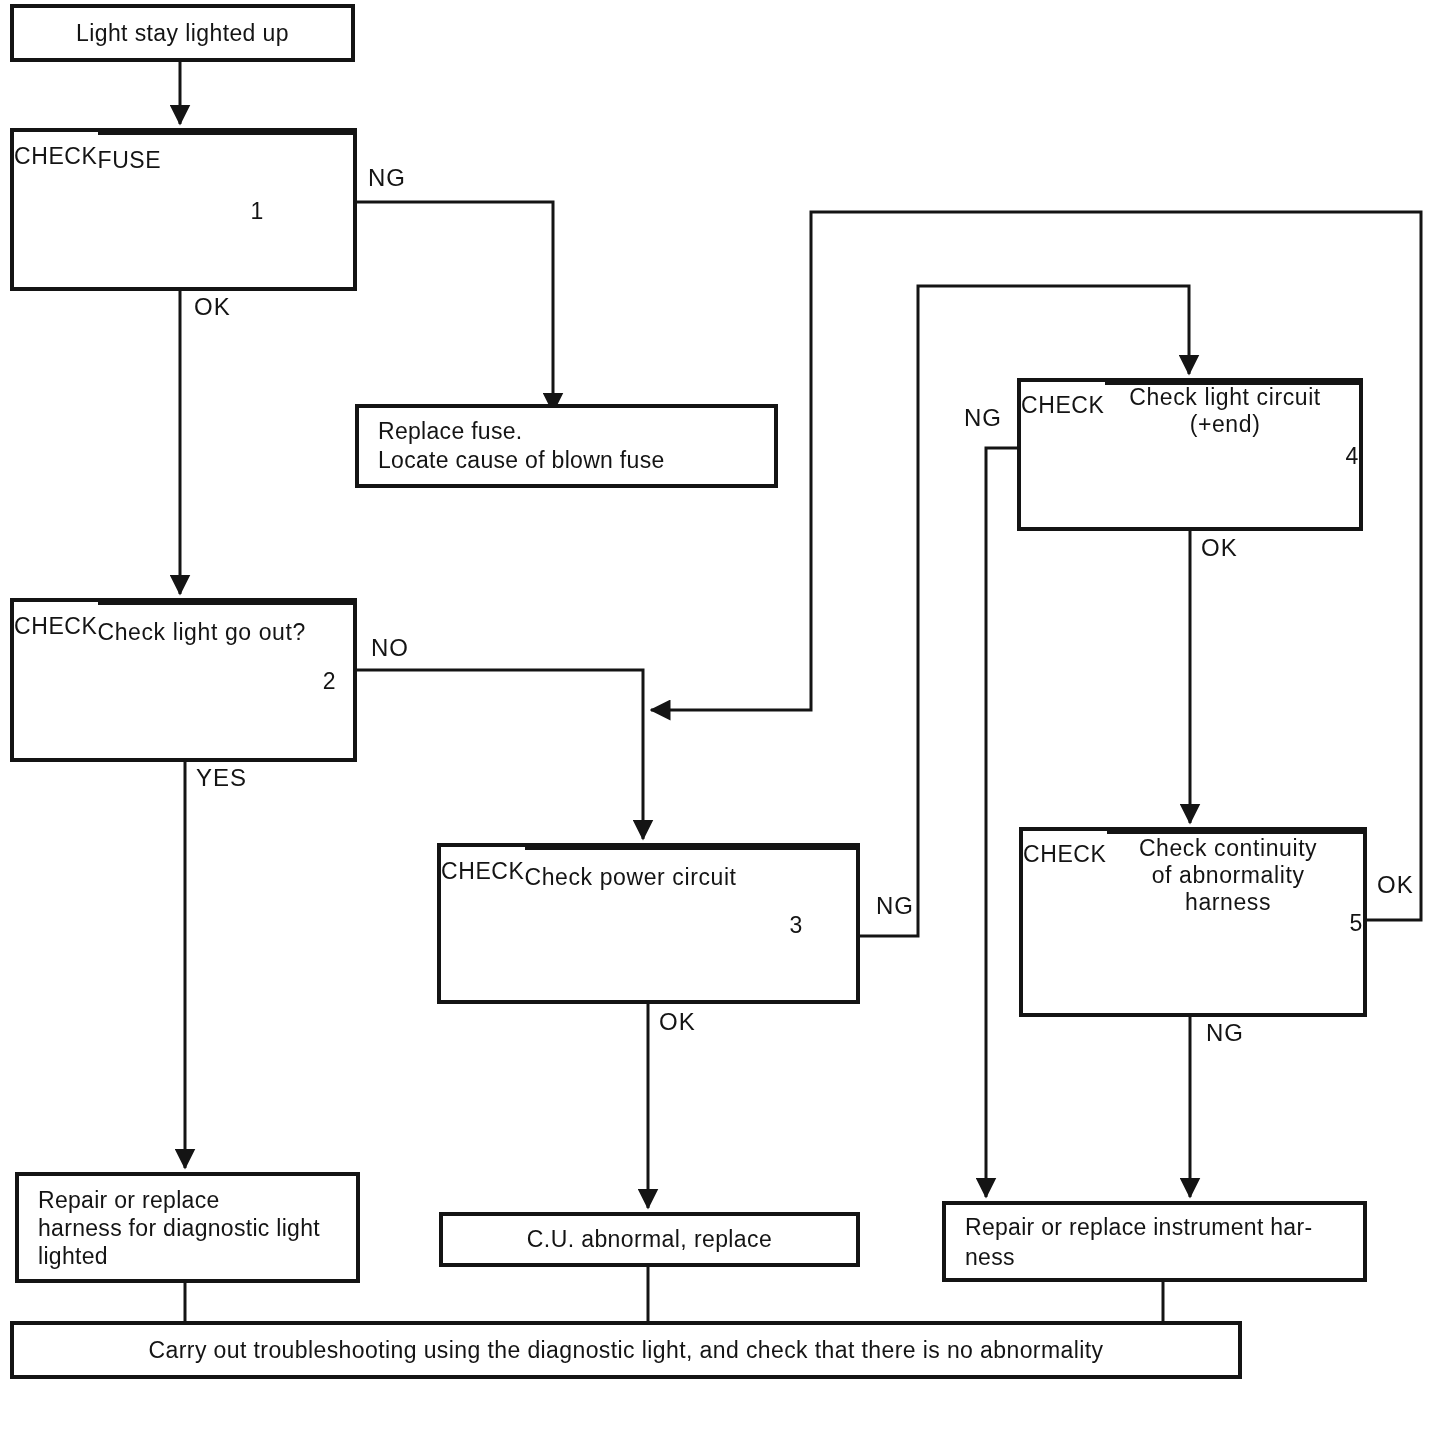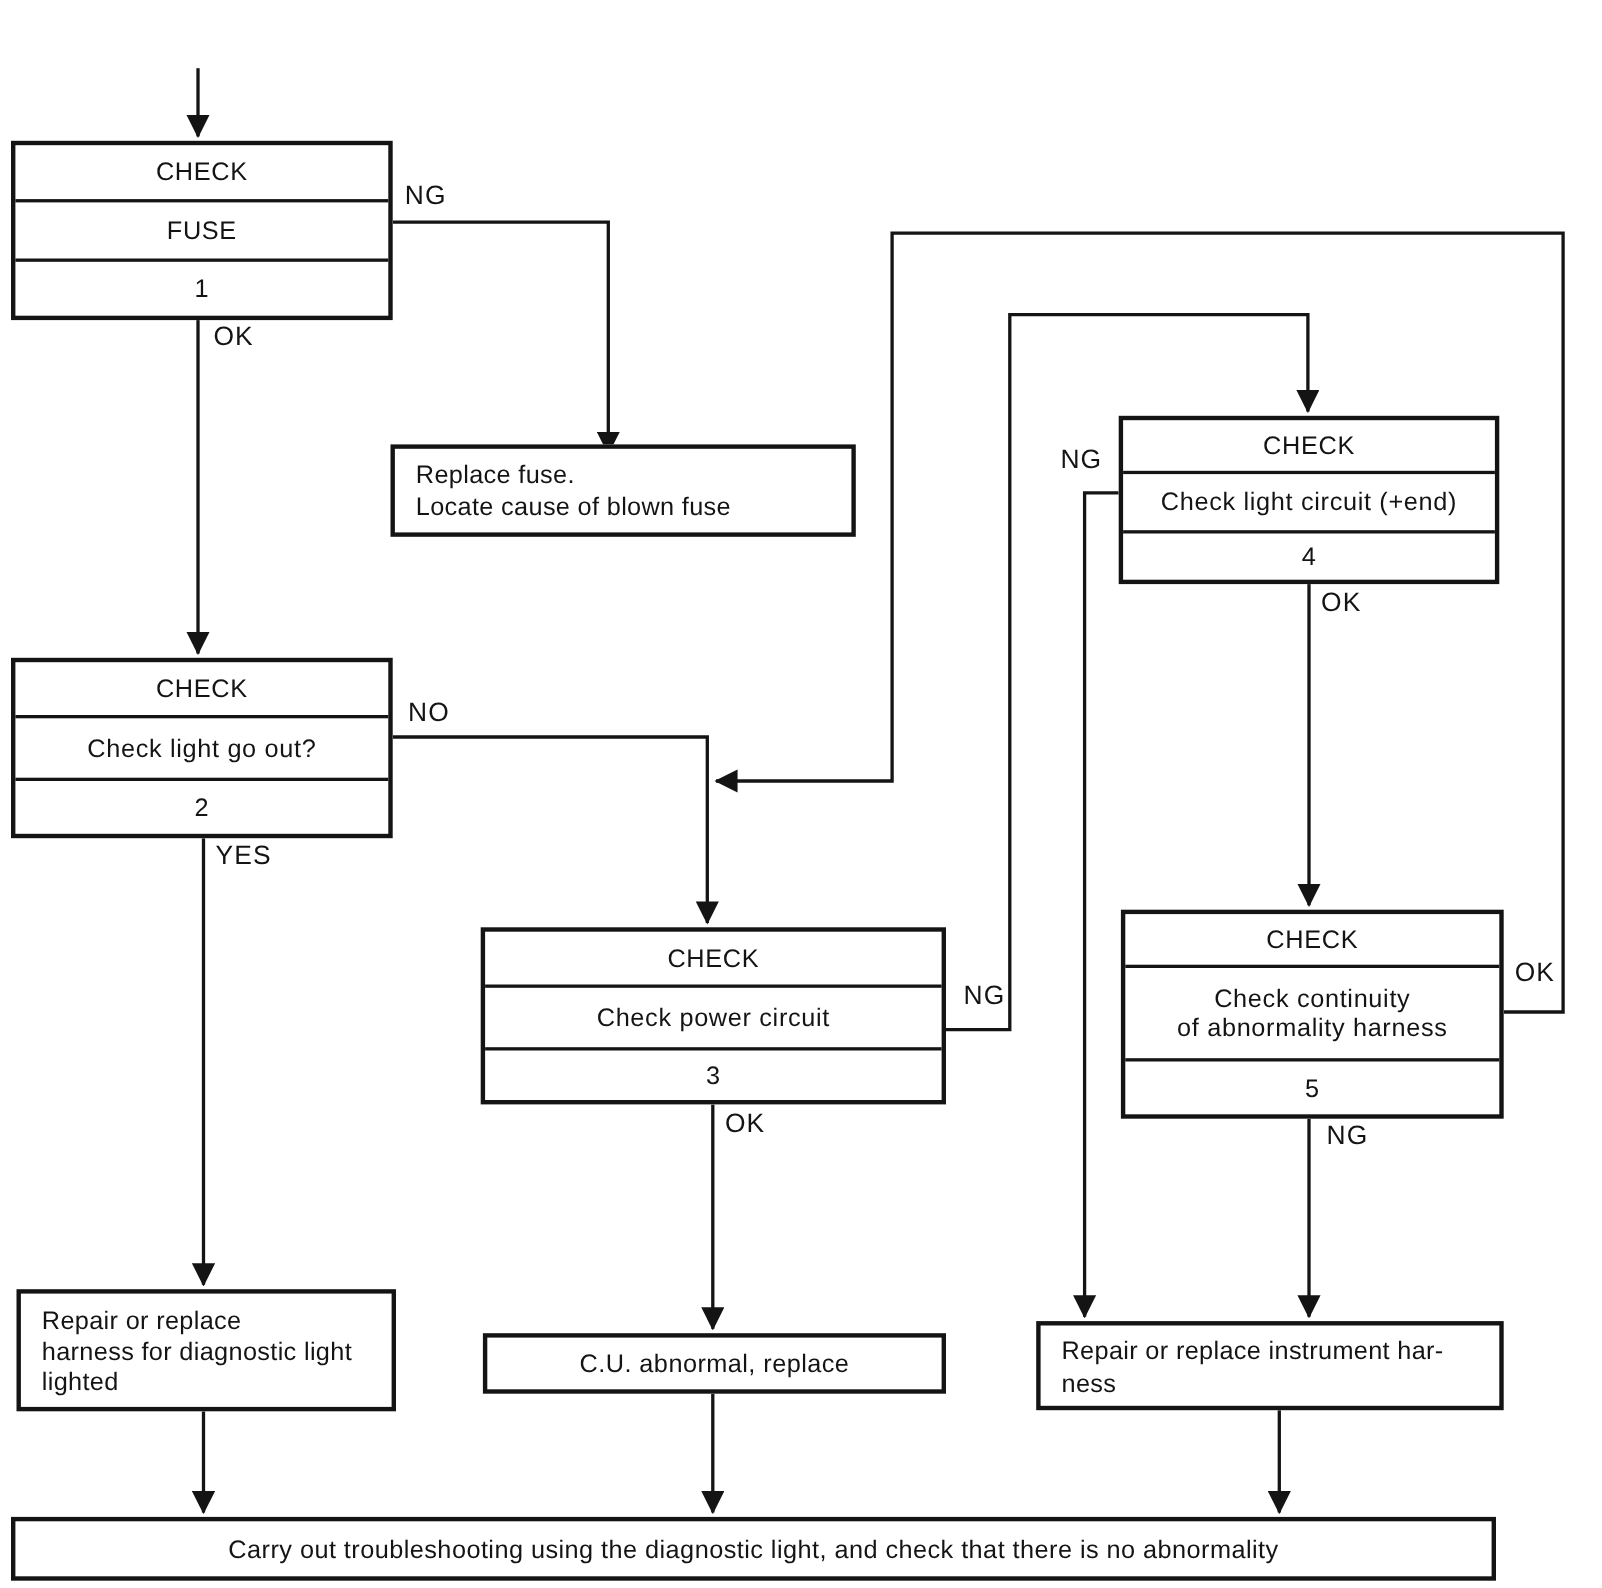--- a/index.html
+++ b/index.html
@@ -15,21 +15,21 @@
   }
   .center-text{
     width:100%;height:100%;display:flex;align-items:center;justify-content:center;
     font-size:23px;letter-spacing:0.4px;text-align:center;
   }
   .left-text{
     width:100%;height:100%;display:flex;align-items:center;justify-content:flex-start;
     font-size:23px;line-height:29px;letter-spacing:0.3px;text-align:left;
     padding-left:19px;box-sizing:border-box;white-space:pre-line;
   }
-  .check{display:flex;flex-direction:column;}
+  .check{display:flex;flex-direction:row;}
   .check .row{
     display:flex;align-items:center;justify-content:center;
     font-size:23px;letter-spacing:0.6px;text-align:center;white-space:pre-line;line-height:27px;
   }
   .check .row + .row{border-top:3px solid #141414;}
   .cb1 .r1{height:49px}.cb1 .r2{height:51px}.cb1 .r3{flex:1}
   .cb2 .r1{height:48px}.cb2 .r2{height:54px}.cb2 .r3{flex:1}
   .cb3 .r1{height:48px}.cb3 .r2{height:54px}.cb3 .r3{flex:1}
   .cb4 .r1{height:46px}.cb4 .r2{height:51px}.cb4 .r3{flex:1}
   .cb5 .r1{height:46px}.cb5 .r2{height:82px}.cb5 .r3{flex:1}
@@ -59,20 +59,23 @@
       <path d="M648 1004 V1208" marker-end="url(#ah)"></path>
       <path d="M1017 448 H986 V1197" marker-end="url(#ah)"></path>
       <path d="M1190 531 V823" marker-end="url(#ah)"></path>
       <path d="M1190 1017 V1197" marker-end="url(#ah)"></path>
       <path d="M185 1283 V1375" marker-end="url(#ah)"></path>
       <path d="M648 1267 V1375" marker-end="url(#ah)"></path>
       <path d="M1163 1282 V1375" marker-end="url(#ah)"></path>
     </g>
   </svg>
 
+  <div class="flowbox" style="left:10px;top:4px;width:345px;height:58px">
+    <div class="center-text">Light stay lighted up</div>
+  </div>
 
   <div class="flowbox check cb1" style="left:10px;top:128px;width:347px;height:163px">
     <div class="row r1">CHECK</div>
     <div class="row r2">FUSE</div>
     <div class="row r3">1</div>
   </div>
 
   <div class="flowbox" style="left:355px;top:404px;width:423px;height:84px">
     <div class="left-text">Replace fuse.
 Locate cause of blown fuse</div>
@@ -111,21 +114,21 @@
 
   <div class="flowbox" style="left:439px;top:1212px;width:421px;height:55px">
     <div class="center-text">C.U. abnormal, replace</div>
   </div>
 
   <div class="flowbox" style="left:942px;top:1201px;width:425px;height:81px">
     <div class="left-text" style="line-height:30px">Repair or replace instrument har-
 ness</div>
   </div>
 
-  <div class="flowbox" style="left:10px;top:1379px;width:1350px;height:58px">
+  <div class="flowbox" style="left:10px;top:1321px;width:1232px;height:58px">
     <div class="center-text">Carry out troubleshooting using the diagnostic light, and check that there is no abnormality</div>
   </div>
 
   <div class="edge-label" style="left:368px;top:164px">NG</div>
   <div class="edge-label" style="left:194px;top:293px">OK</div>
   <div class="edge-label" style="left:371px;top:634px">NO</div>
   <div class="edge-label" style="left:196px;top:764px">YES</div>
   <div class="edge-label" style="left:876px;top:892px">NG</div>
   <div class="edge-label" style="left:659px;top:1008px">OK</div>
   <div class="edge-label" style="left:964px;top:404px">NG</div>

